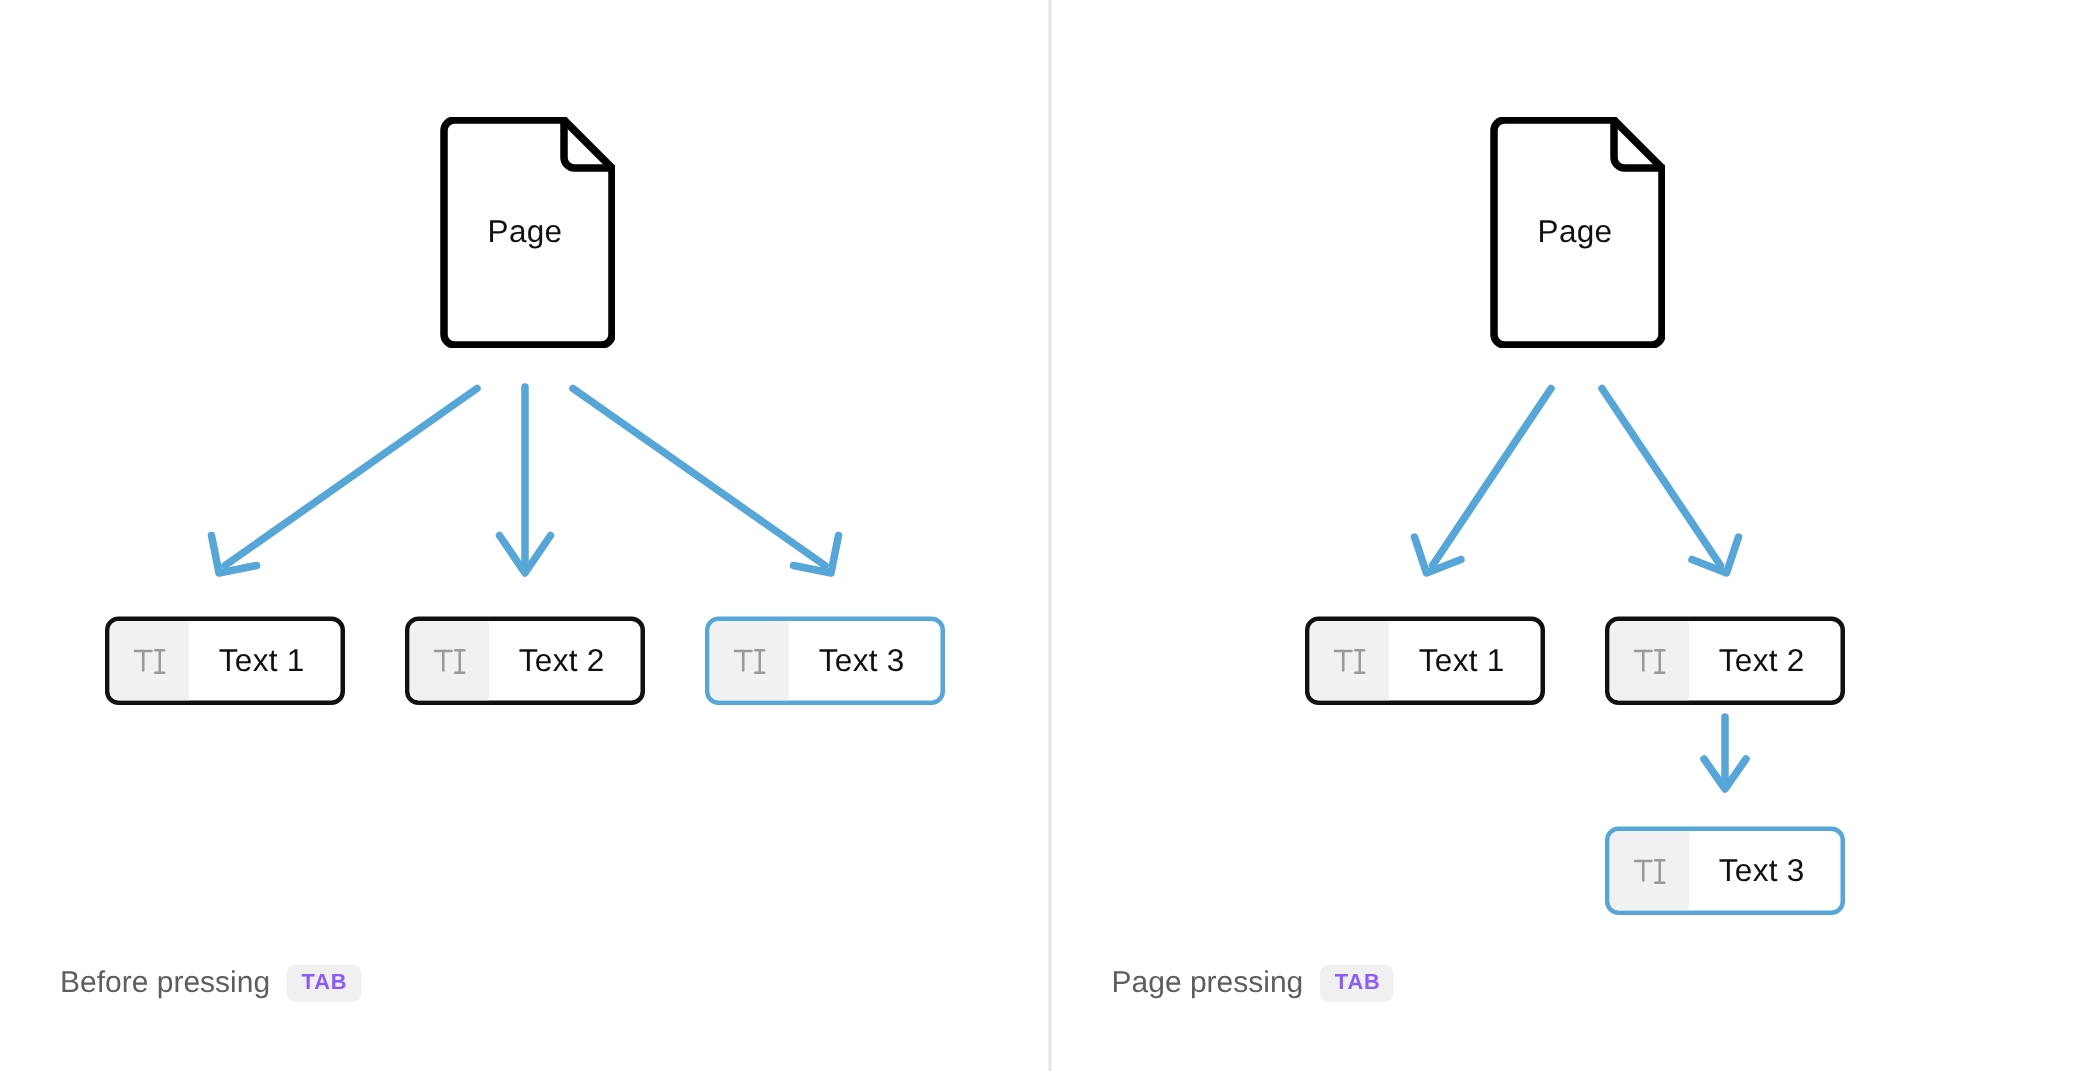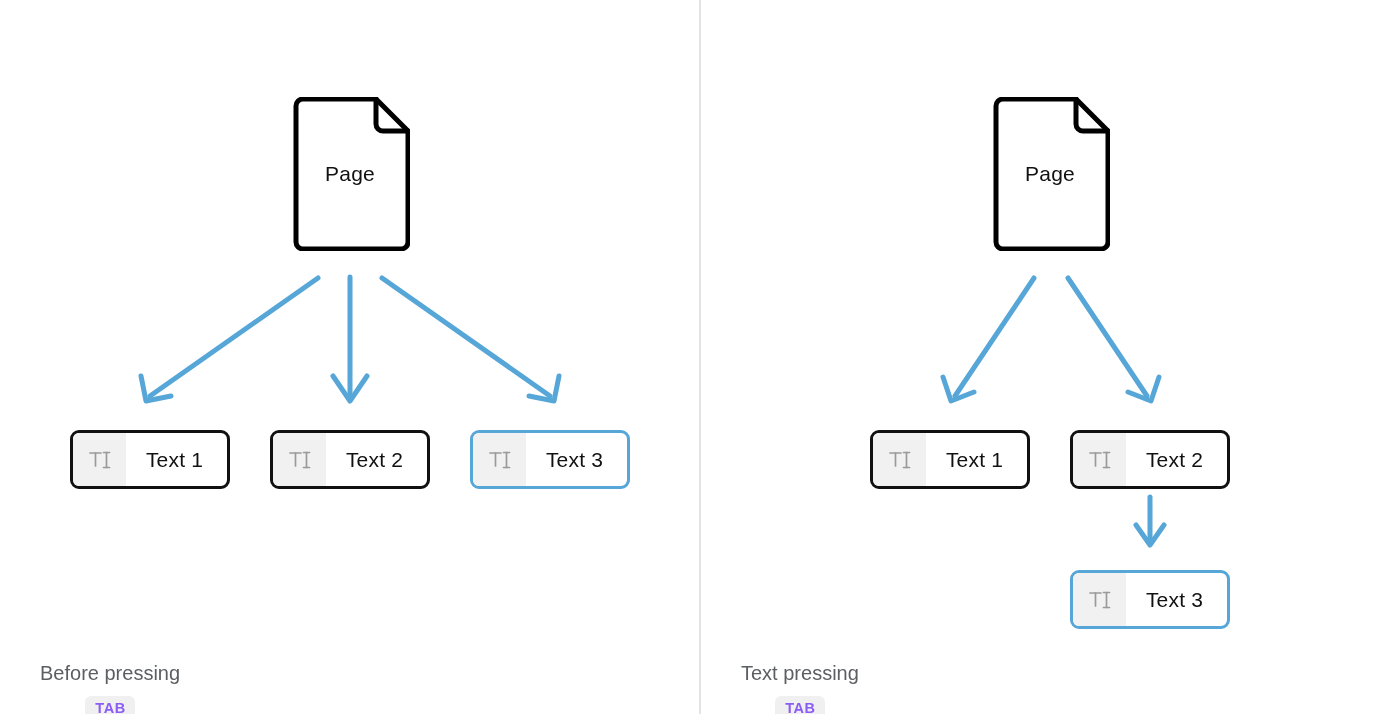--- a/index.html
+++ b/index.html
@@ -27,21 +27,20 @@
     top: 0;
     width: 2px;
     height: 714px;
     background: #e3e4e6;
   }
 
   .panel {
     position: absolute;
     top: 0;
     height: 524px;
-    margin-top: 19px;
   }
   .panel.left  { left: 0px;   width: 699px; }
   .panel.right { left: 701px; width: 699px; }
 
   
   .page-node {
     position: absolute;
     width: 120px;
     height: 154px;
   }
@@ -112,21 +111,20 @@
   }
 
   
   .caption {
     position: absolute;
     display: flex;
     align-items: center;
     gap: 11px;
     font-size: 20px;
     color: #5b5f63;
-    flex-direction: column;
   }
   .caption .kbd {
     display: inline-block;
     background: #f0f0f0;
     color: #8b5cf6;
     border-radius: 6px;
     padding: 5px 9px 5px 10px;
     font-size: 14.5px;
     font-weight: bold;
     letter-spacing: 0.6px;
@@ -278,18 +276,18 @@
             <path d="M16.5 5.5 L22.5 5.5"></path>
             <path d="M19.5 5.5 L19.5 20.5"></path>
             <path d="M16.5 20.5 L22.5 20.5"></path>
           </g>
         </svg>
       </div>
       <div class="node-label">Text 3</div>
     </div>
 
     <div class="caption" style="left:40px; top:643px;">
-      <span>Text pressing</span>
+      <span>Page pressing</span>
       <span class="kbd">TAB</span>
     </div>
   </div>
 
 </div>
 
 </body></html>

